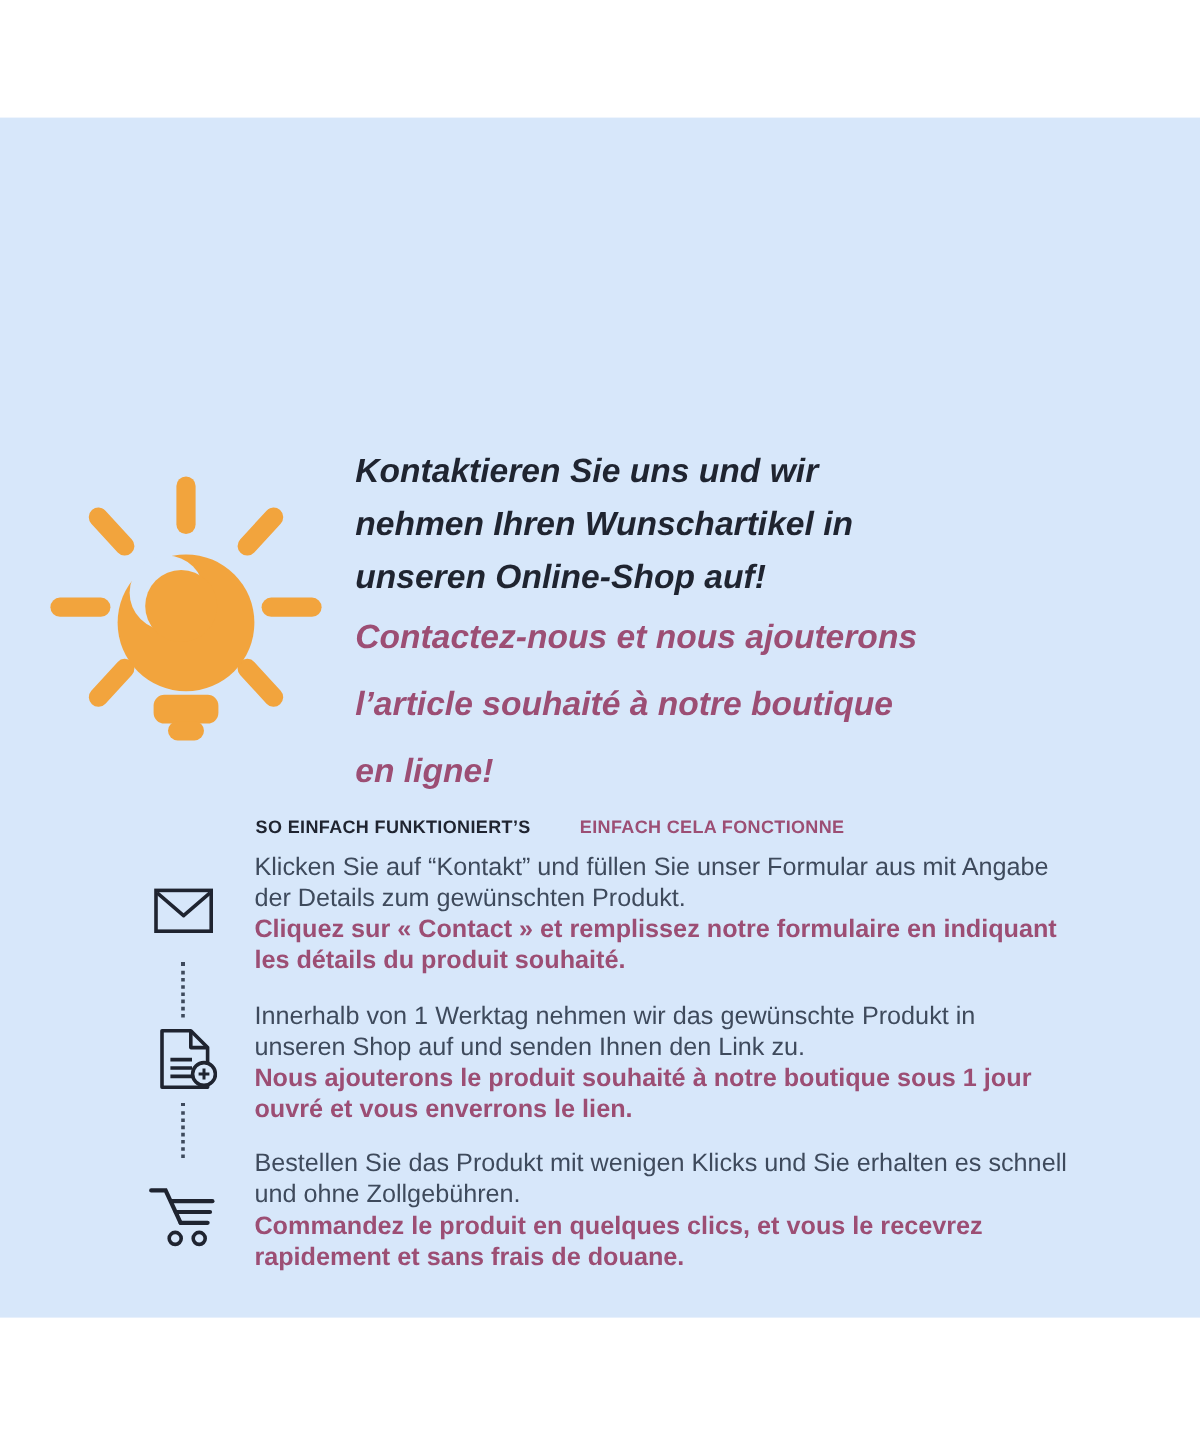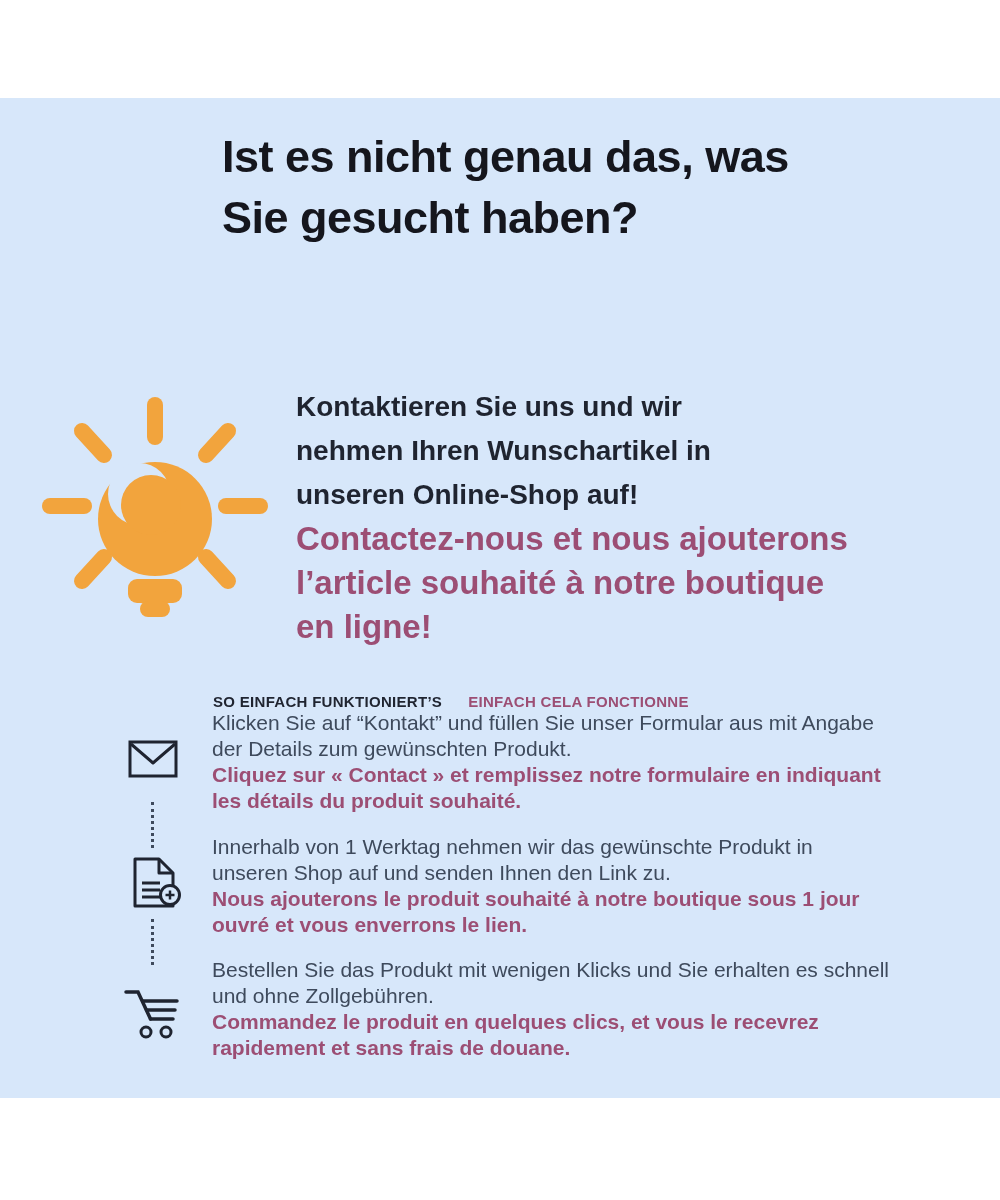--- a/index.html
+++ b/index.html
@@ -32,25 +32,25 @@
     font-size:45px;line-height:61px;font-weight:700;
     color:var(--heading-black);letter-spacing:-0.5px;
   }
   .headline-fr{
     font-size:45px;line-height:61px;font-weight:700;
     color:var(--accent-purple);letter-spacing:-0.5px;
   }
 
   .bulb-wrap{left:40px;top:393px;width:230px;height:235px;}
 
-  .intro{left:296px;top:385px;width:650px;}
+  .intro{left:296px;top:371px;width:650px;font-style:italic;}
   .intro-de{font-size:28px;line-height:44px;font-weight:700;color:var(--intro-dark);}
-  .intro-fr{font-size:33px;line-height:44px;font-weight:700;color:var(--accent-purple);}
+  .intro-fr{font-size:28px;line-height:56px;font-weight:700;color:var(--accent-purple);}
 
-  .eyebrow{left:213px;top:681px;display:flex;gap:26px;align-items:flex-start;margin-top:12px;}
+  .eyebrow{left:213px;top:681px;display:flex;gap:41px;align-items:flex-start;}
   .eyebrow-de{font-size:15px;font-weight:800;letter-spacing:0.3px;color:var(--intro-dark);}
   .eyebrow-fr{font-size:15px;font-weight:800;letter-spacing:0.3px;color:var(--accent-purple);}
 
   .step-text{left:212px;width:800px;}
   .step-de{font-size:21px;line-height:26px;font-weight:400;color:var(--body-gray);}
   .step-fr{font-size:21px;line-height:26px;font-weight:700;color:var(--accent-purple);}
   .step-1{top:710px;}
   .step-2{top:834px;}
   .step-3{top:957px;}
 
@@ -65,22 +65,20 @@
   .dotline-2{left:151px;top:919px;height:46px;}
 
   svg{display:block;}
 </style>
 </head>
 <body>
 
 <div class="panel"></div>
 
 <div class="abs headline">
-  <div class="headline-de pre">Ist es nicht genau das, was
-Sie gesucht haben?</div>
 </div>
 
 <div class="abs bulb-wrap">
   <svg width="230" height="235" viewBox="0 0 230 235">
     <g stroke="var(--accent-orange)" stroke-width="16" stroke-linecap="round">
       <line x1="115" y1="12" x2="115" y2="44"></line>
       <line x1="42" y1="38" x2="64" y2="62"></line>
       <line x1="188" y1="38" x2="166" y2="62"></line>
       <line x1="10" y1="113" x2="44" y2="113"></line>
       <line x1="220" y1="113" x2="186" y2="113"></line>

